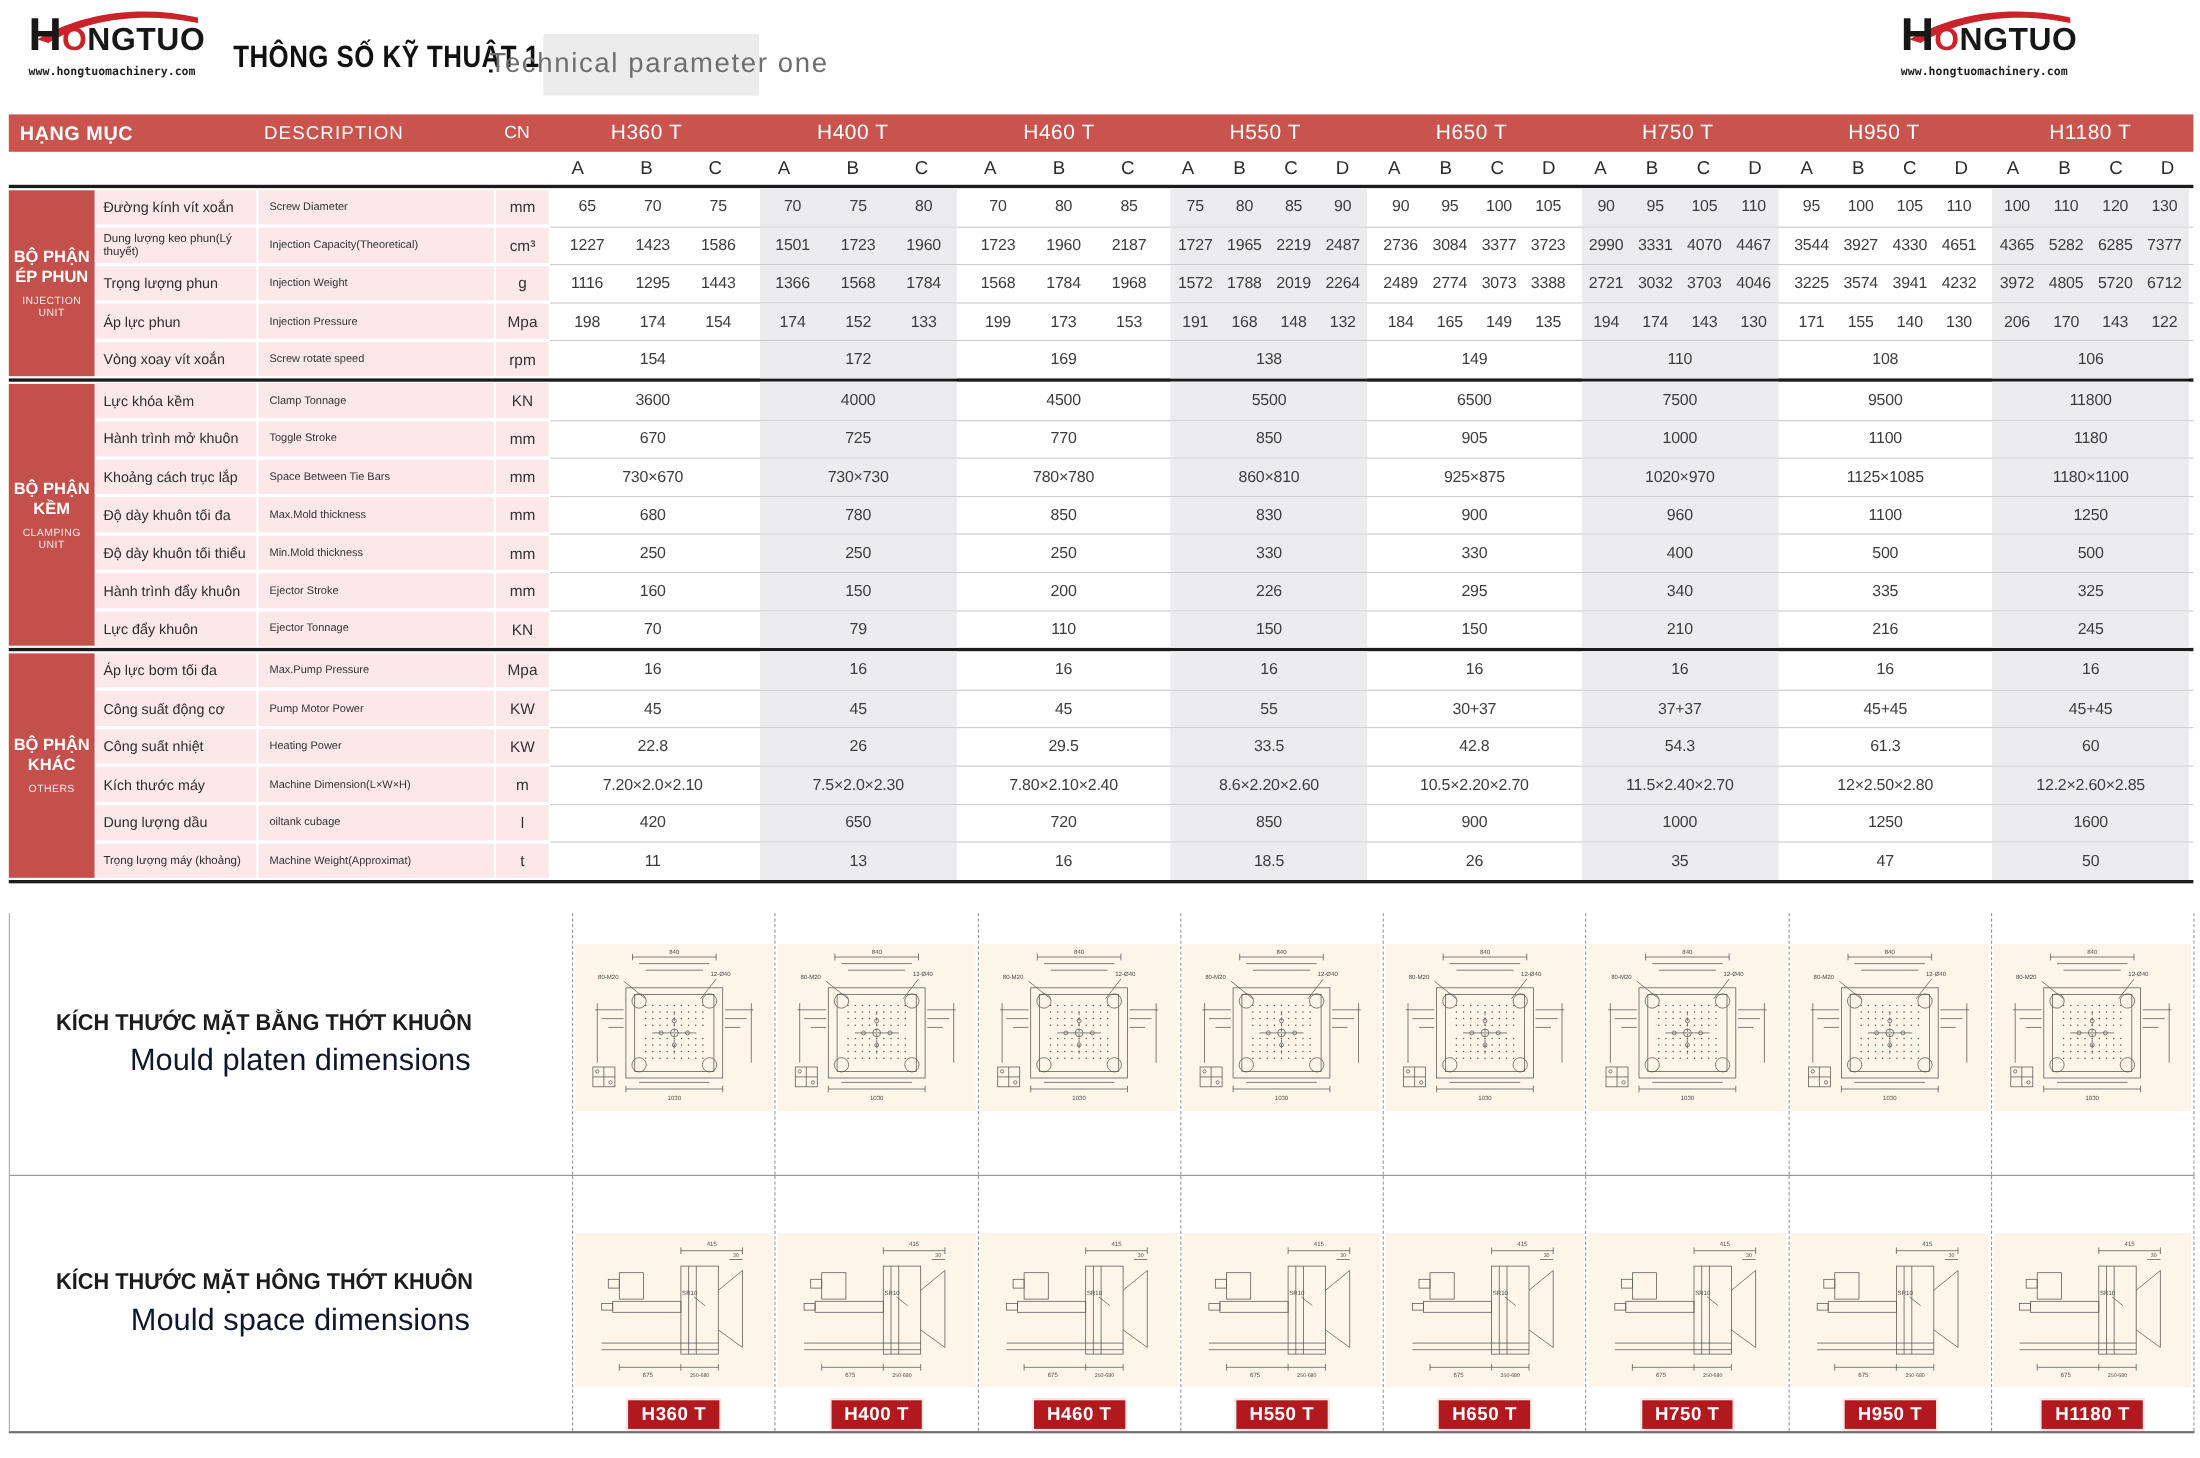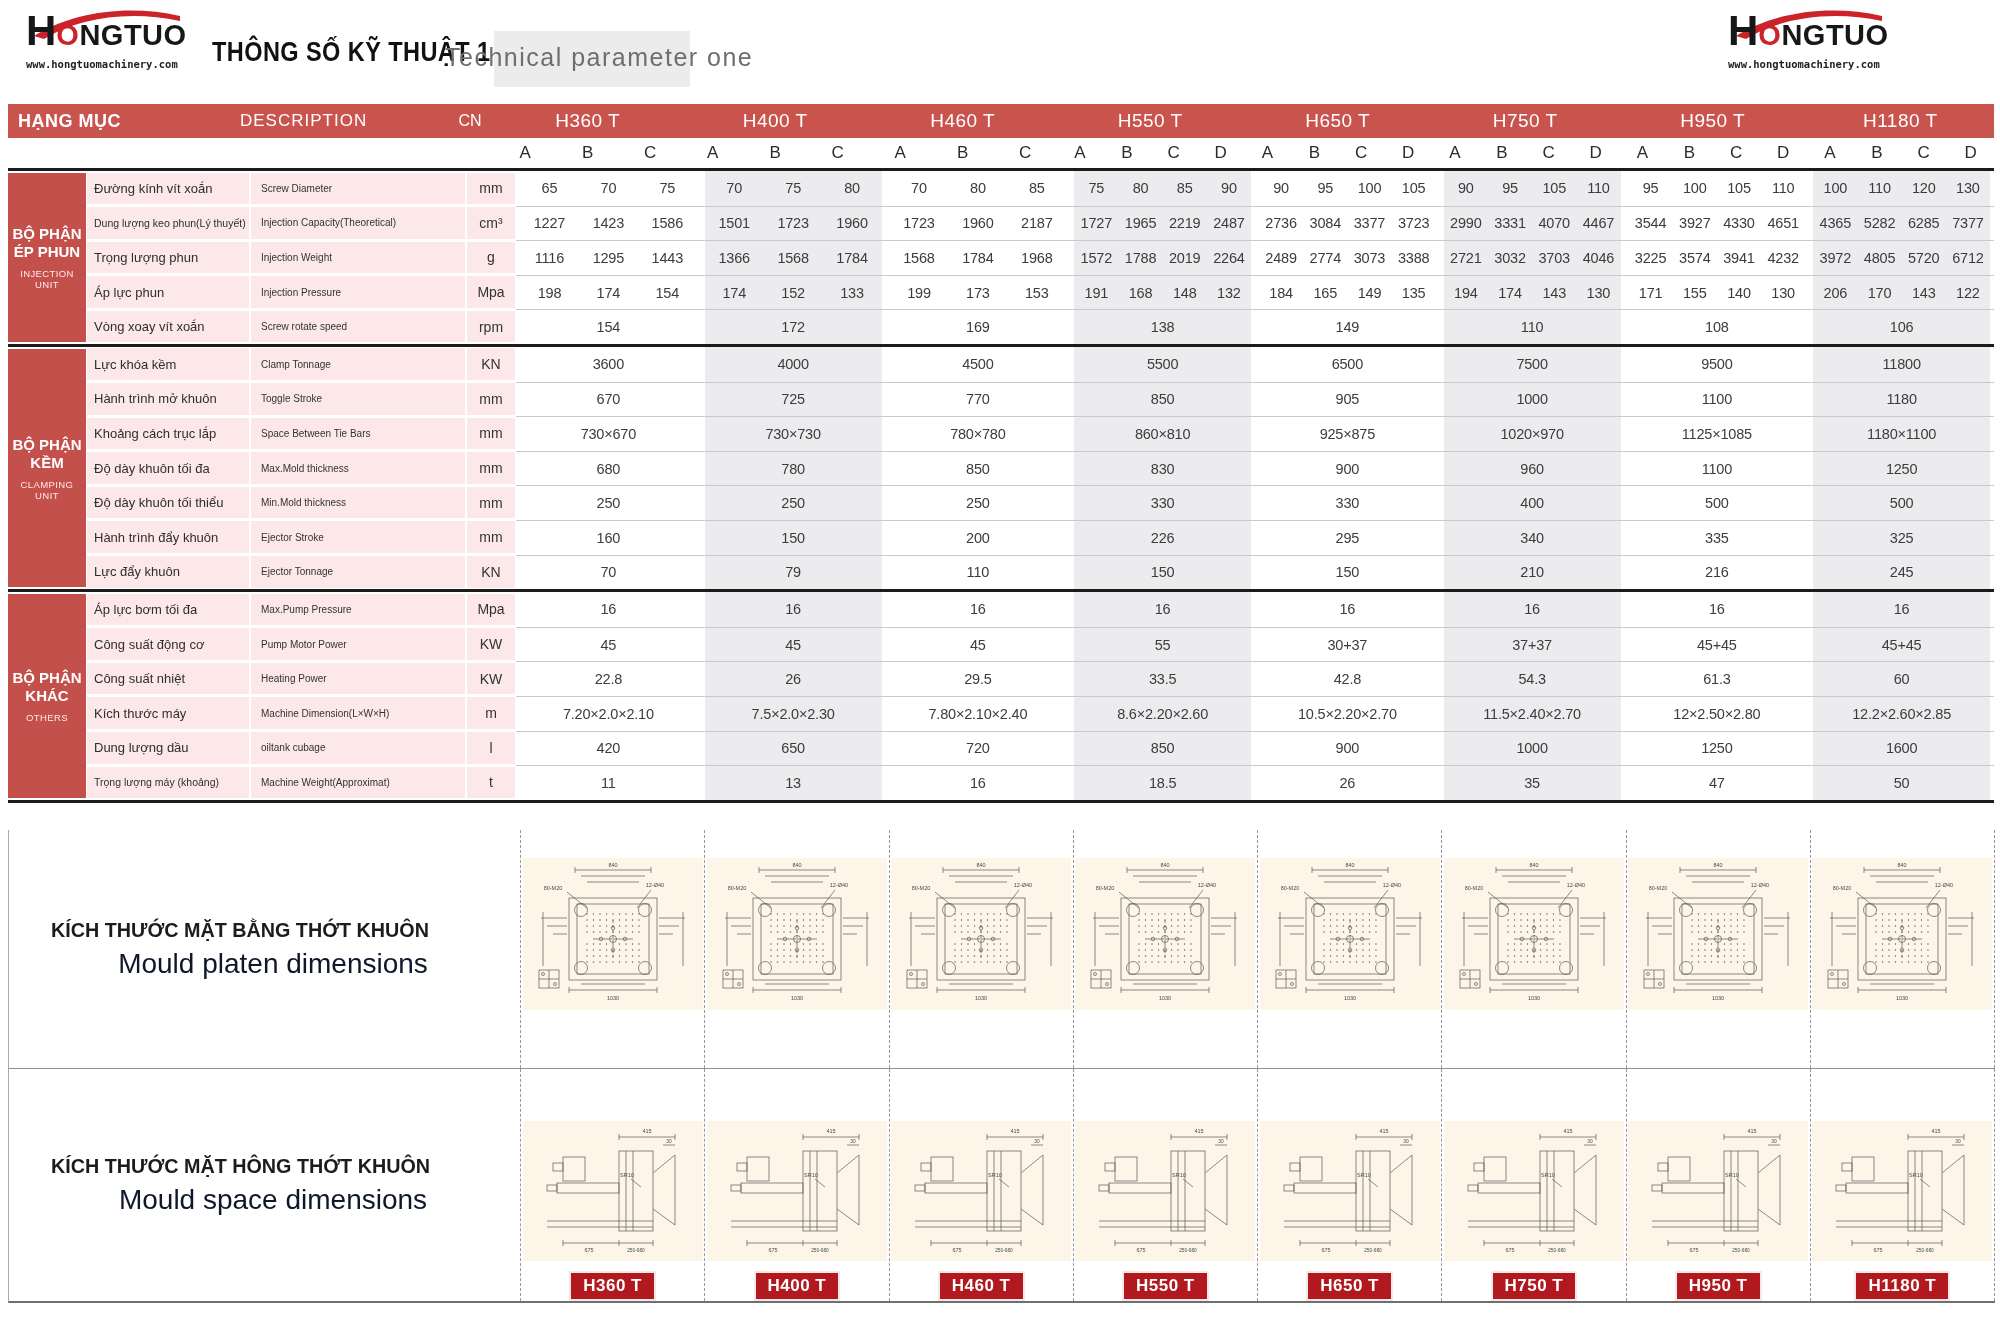--- a/index.html
+++ b/index.html
@@ -36,21 +36,21 @@
   #tbody{border-bottom:3px solid #1b1b1b;}
   .sect{display:flex;border-top:3px solid #1b1b1b;}
   .slab{width:78px;padding:2px 0;box-sizing:border-box;}
   .slab-in{background:var(--section-red);height:100%;color:#fff;display:flex;flex-direction:column;
            align-items:center;justify-content:center;text-align:center;box-sizing:border-box;padding:2px;}
   .slab-vi{font-size:15px;font-weight:700;line-height:1.2;}
   .slab-en{font-size:9.5px;margin-top:7px;letter-spacing:.4px;color:#ffe9e9;}
   .srows{flex:1;display:flex;flex-direction:column;}
   .drow{display:flex;height:34.6px;}
   .cvi,.cen,.cunit{background:var(--pink);display:flex;align-items:center;margin:1.5px 1px;box-sizing:border-box;}
-  .cvi{width:162px;padding-left:7px;font-size:13px;color:#2e2e2e;}
+  .cvi{width:146px;padding-left:7px;font-size:13px;color:#2e2e2e;}
   .cvi.small{font-size:10.5px;}
   .cen{width:214px;padding-left:10px;font-size:10px;color:#333;}
   .cunit{width:48px;justify-content:center;font-size:14px;color:#333;}
   .dcells{flex:1;display:flex;}
   .drow:not(:first-child) .dcells{border-top:1px solid #c8cacd;}
   .gcell{flex:1;display:flex;align-items:center;margin:0 4px;}
   .gcell.shade{background:var(--alt-gray);}
   .gcell span{flex:1;text-align:center;font-size:14.5px;color:#3c3c3c;letter-spacing:-.2px;}
 
   

